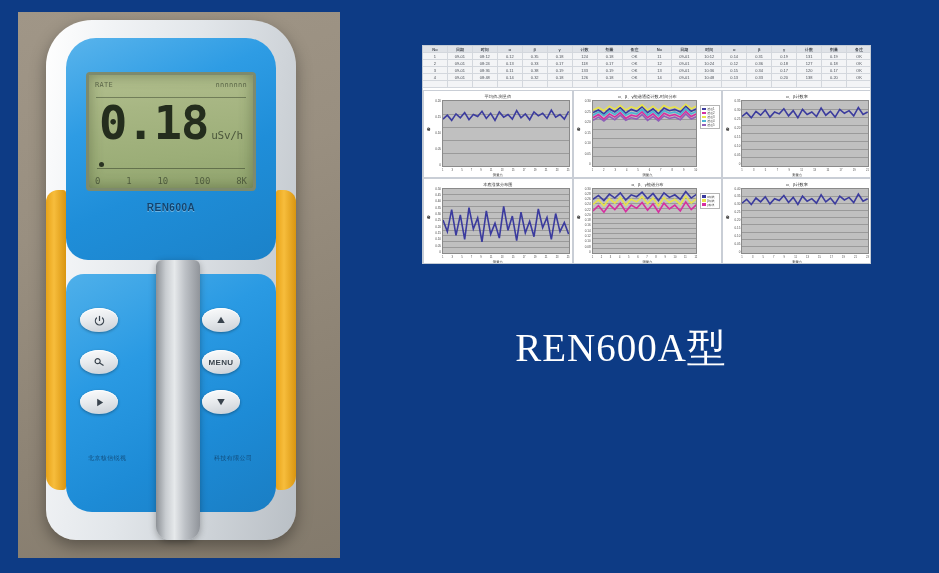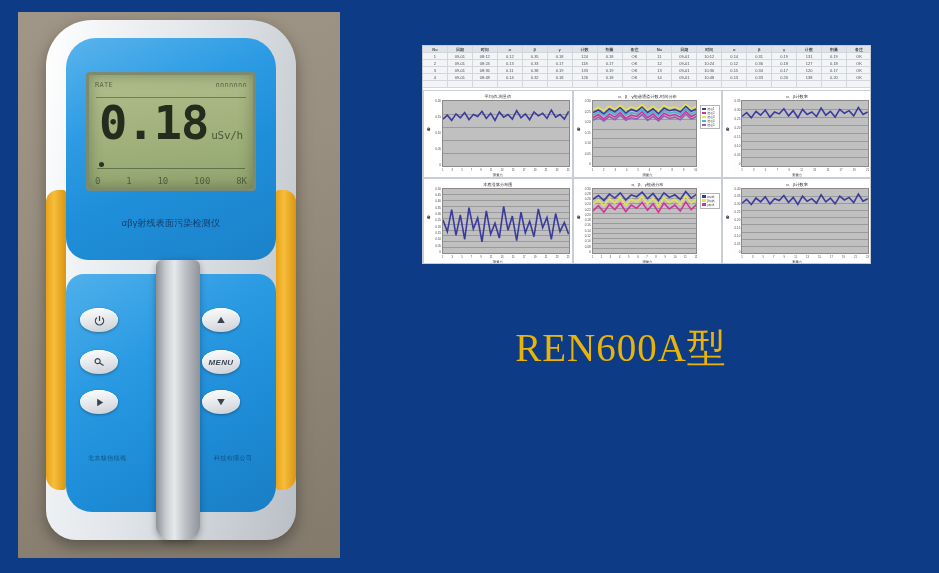--- a/index.html
+++ b/index.html
@@ -195,21 +195,21 @@
     background: linear-gradient(170deg, #fdfdfd 0%, #e8ebee 45%, #c9ced4 100%);
     box-shadow: 0 1px 3px rgba(0,0,0,.35), inset 0 1px 0 rgba(255,255,255,.9);
     display: flex;
     align-items: center;
     justify-content: center;
     color: #36404a;
   }
   .key.col-l { left: 62px; }
   .key.col-r { left: 184px; }
   .key.row-1 { top: 296px; }
-  .key.row-2 { top: 338px; font-style: italic; }
+  .key.row-2 { top: 338px; }
   .key.row-3 { top: 378px; }
   .key svg { display: block; }
   .key .key-text {
     font-family: "Liberation Sans", sans-serif;
     font-size: 8px;
     font-weight: bold;
     letter-spacing: .3px;
     color: #3a444e;
   }
 
@@ -373,21 +373,21 @@
     color: #333;
     font-family: "Liberation Sans", sans-serif;
   }
 
   
   #caption {
     position: absolute;
     left: 330px;
     top: 322px;
     width: 600px;
-    color: #eab308;
+    color: #ffffff;
     text-align: center;
   }
   #caption-line1 {
     font-family: "Liberation Serif", serif;
     font-size: 39px;
     line-height: 52px;
     letter-spacing: 1px;
     text-align: center;
     padding-right: 18px;
   }
@@ -426,21 +426,21 @@
     </div>
     <div class="lcd-scale" id="lcd-scale">
         <span>0</span>
         <span>1</span>
         <span>10</span>
         <span>100</span>
         <span>8K</span>
       </div>
   </div>
 
-  <div class="dev-subtitle">αβγ射线表面污染检测仪</div>
+  <div class="dev-model">REN600A</div>
 
   <div class="face-bottom"></div>
   <div class="dev-strap"></div>
 
   <div class="key col-l row-1">
     <span>
       <svg width="11" height="11" viewBox="0 0 24 24" fill="none" stroke="#39434d" stroke-width="2.6" stroke-linecap="round">
         <path d="M12 3 L12 12"></path>
           <path d="M5.5 6.5 A9 9 0 1 0 18.5 6.5"></path>
       </svg>

